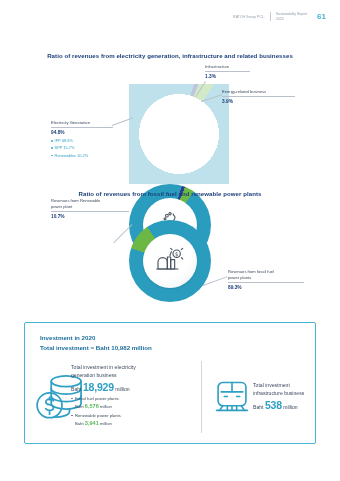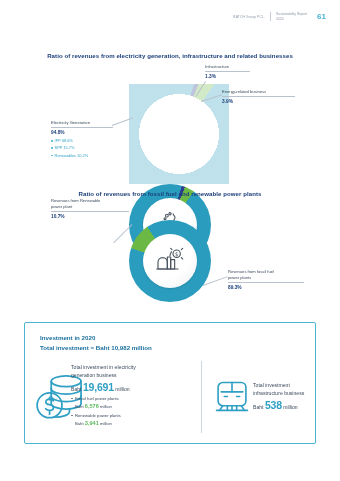--- a/index.html
+++ b/index.html
@@ -337,21 +337,21 @@
     </svg>
   </div>
 
   <div class="col-left">
     <div class="blk-title">
       <div>Total investment in electricity</div>
       <div>generation business</div>
     </div>
     <div class="big-line">
       <span>Baht</span>
-      <span class="big-num">19,691</span>
+      <span class="big-num">18,929</span>
       <span>million</span>
     </div>
 
     <div class="sub-item">
       <span class="sub-bullet"></span><span>Fossil fuel power plants</span><br>
       <span style="margin-left:4px;">Baht</span>
       <span class="b">6,576</span>
       <span>million</span>
     </div>
 

